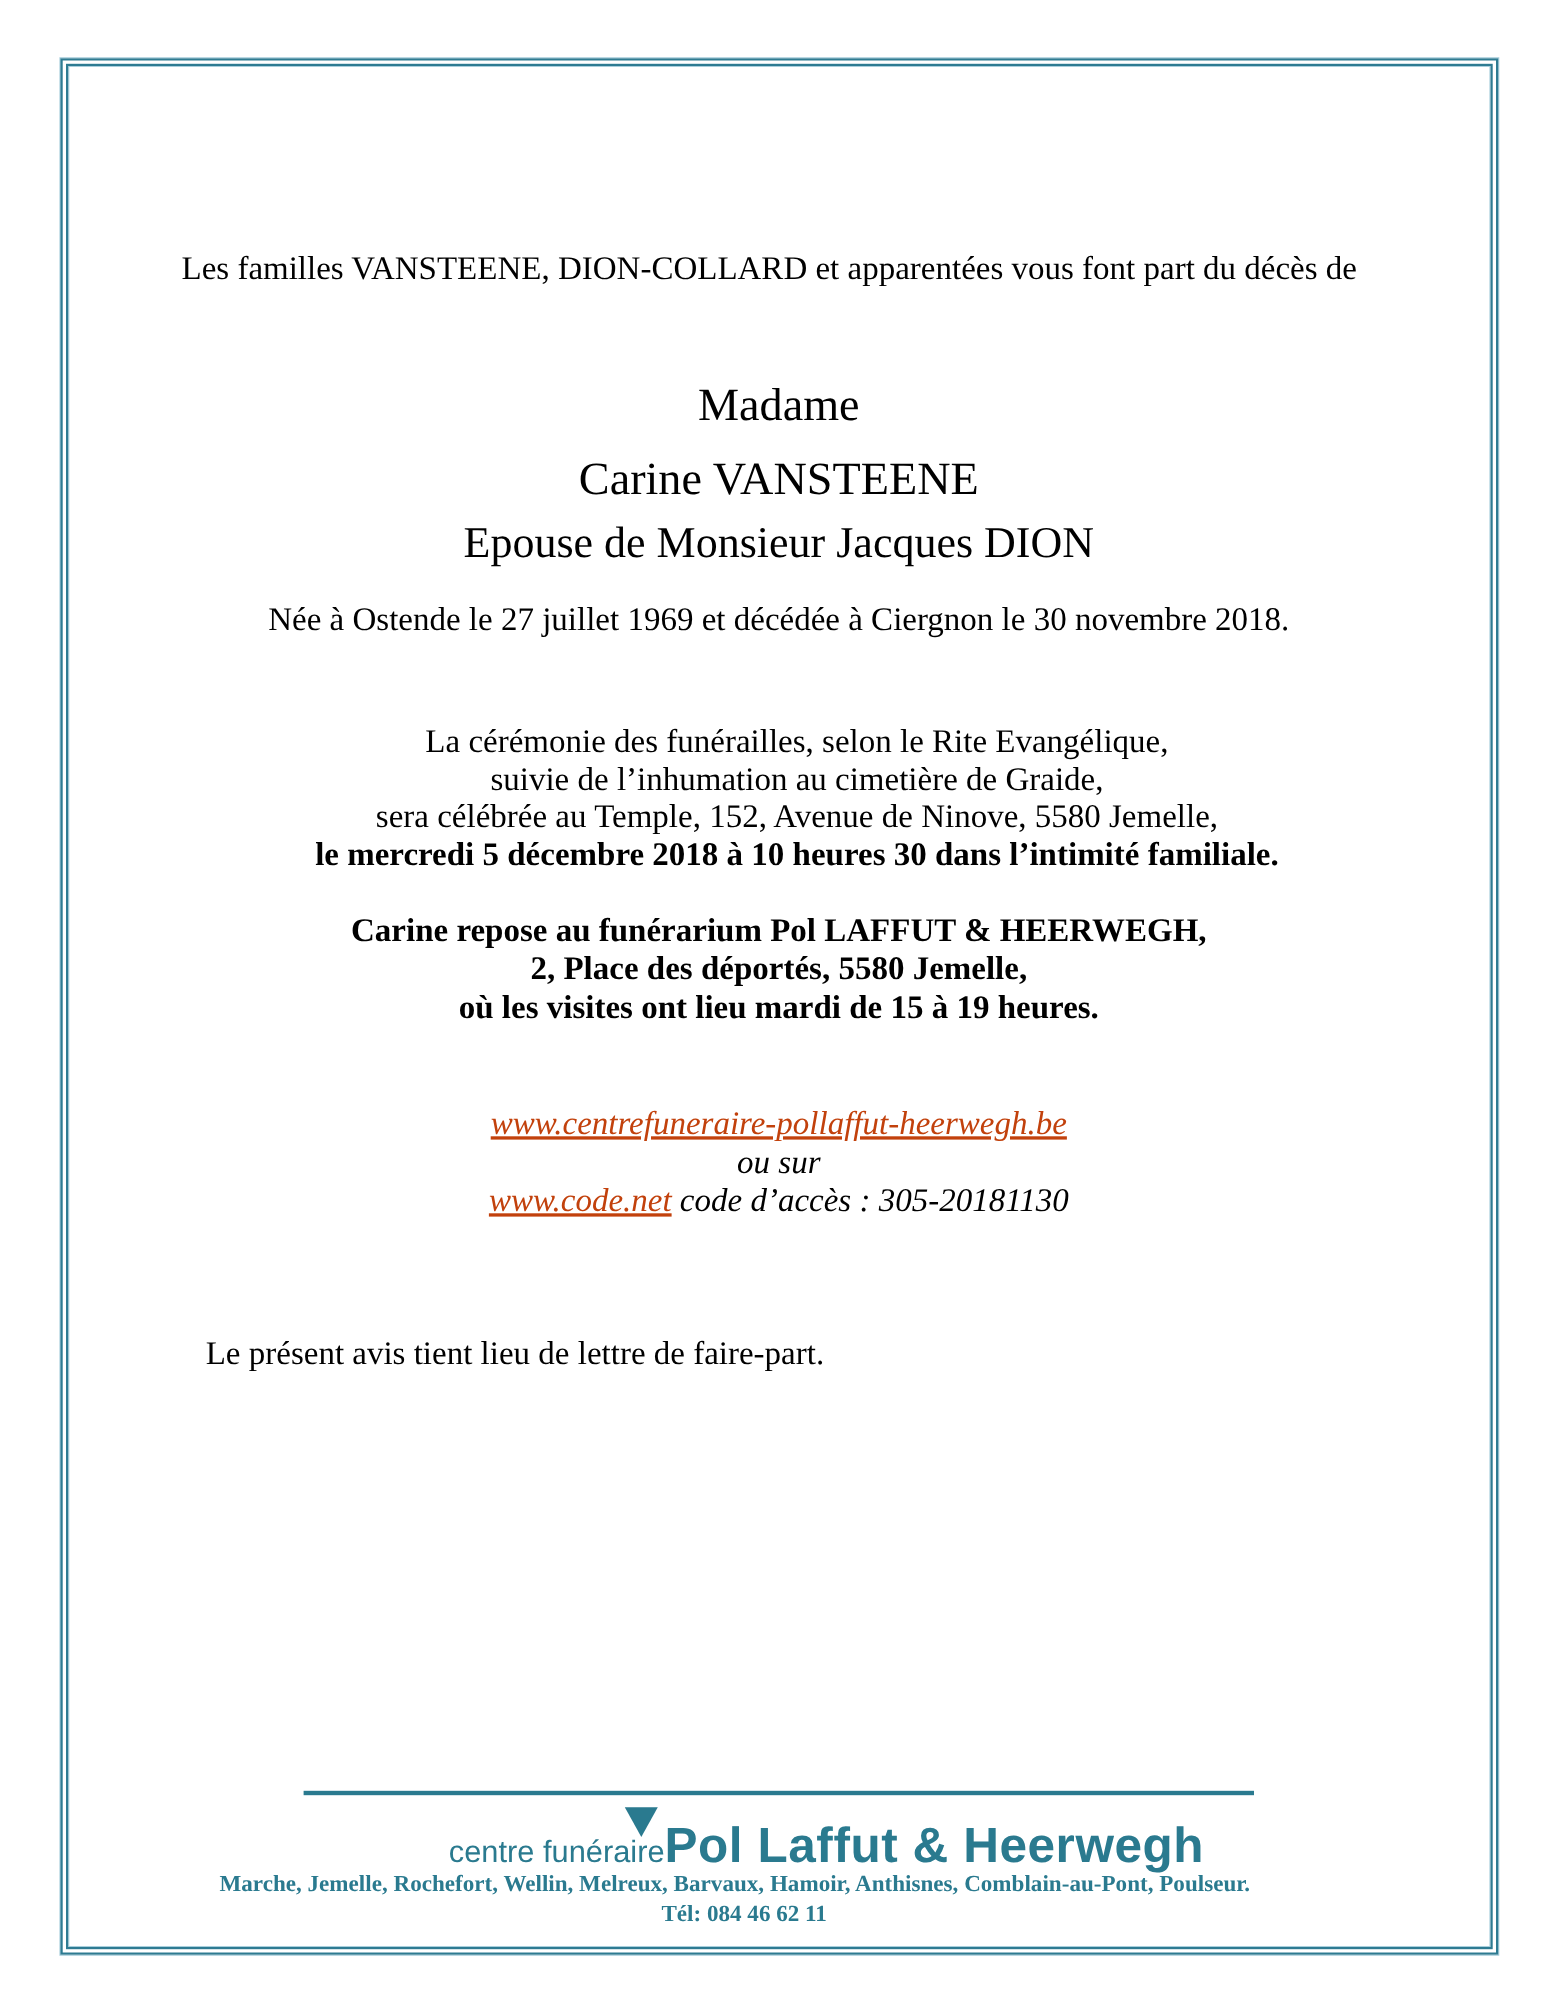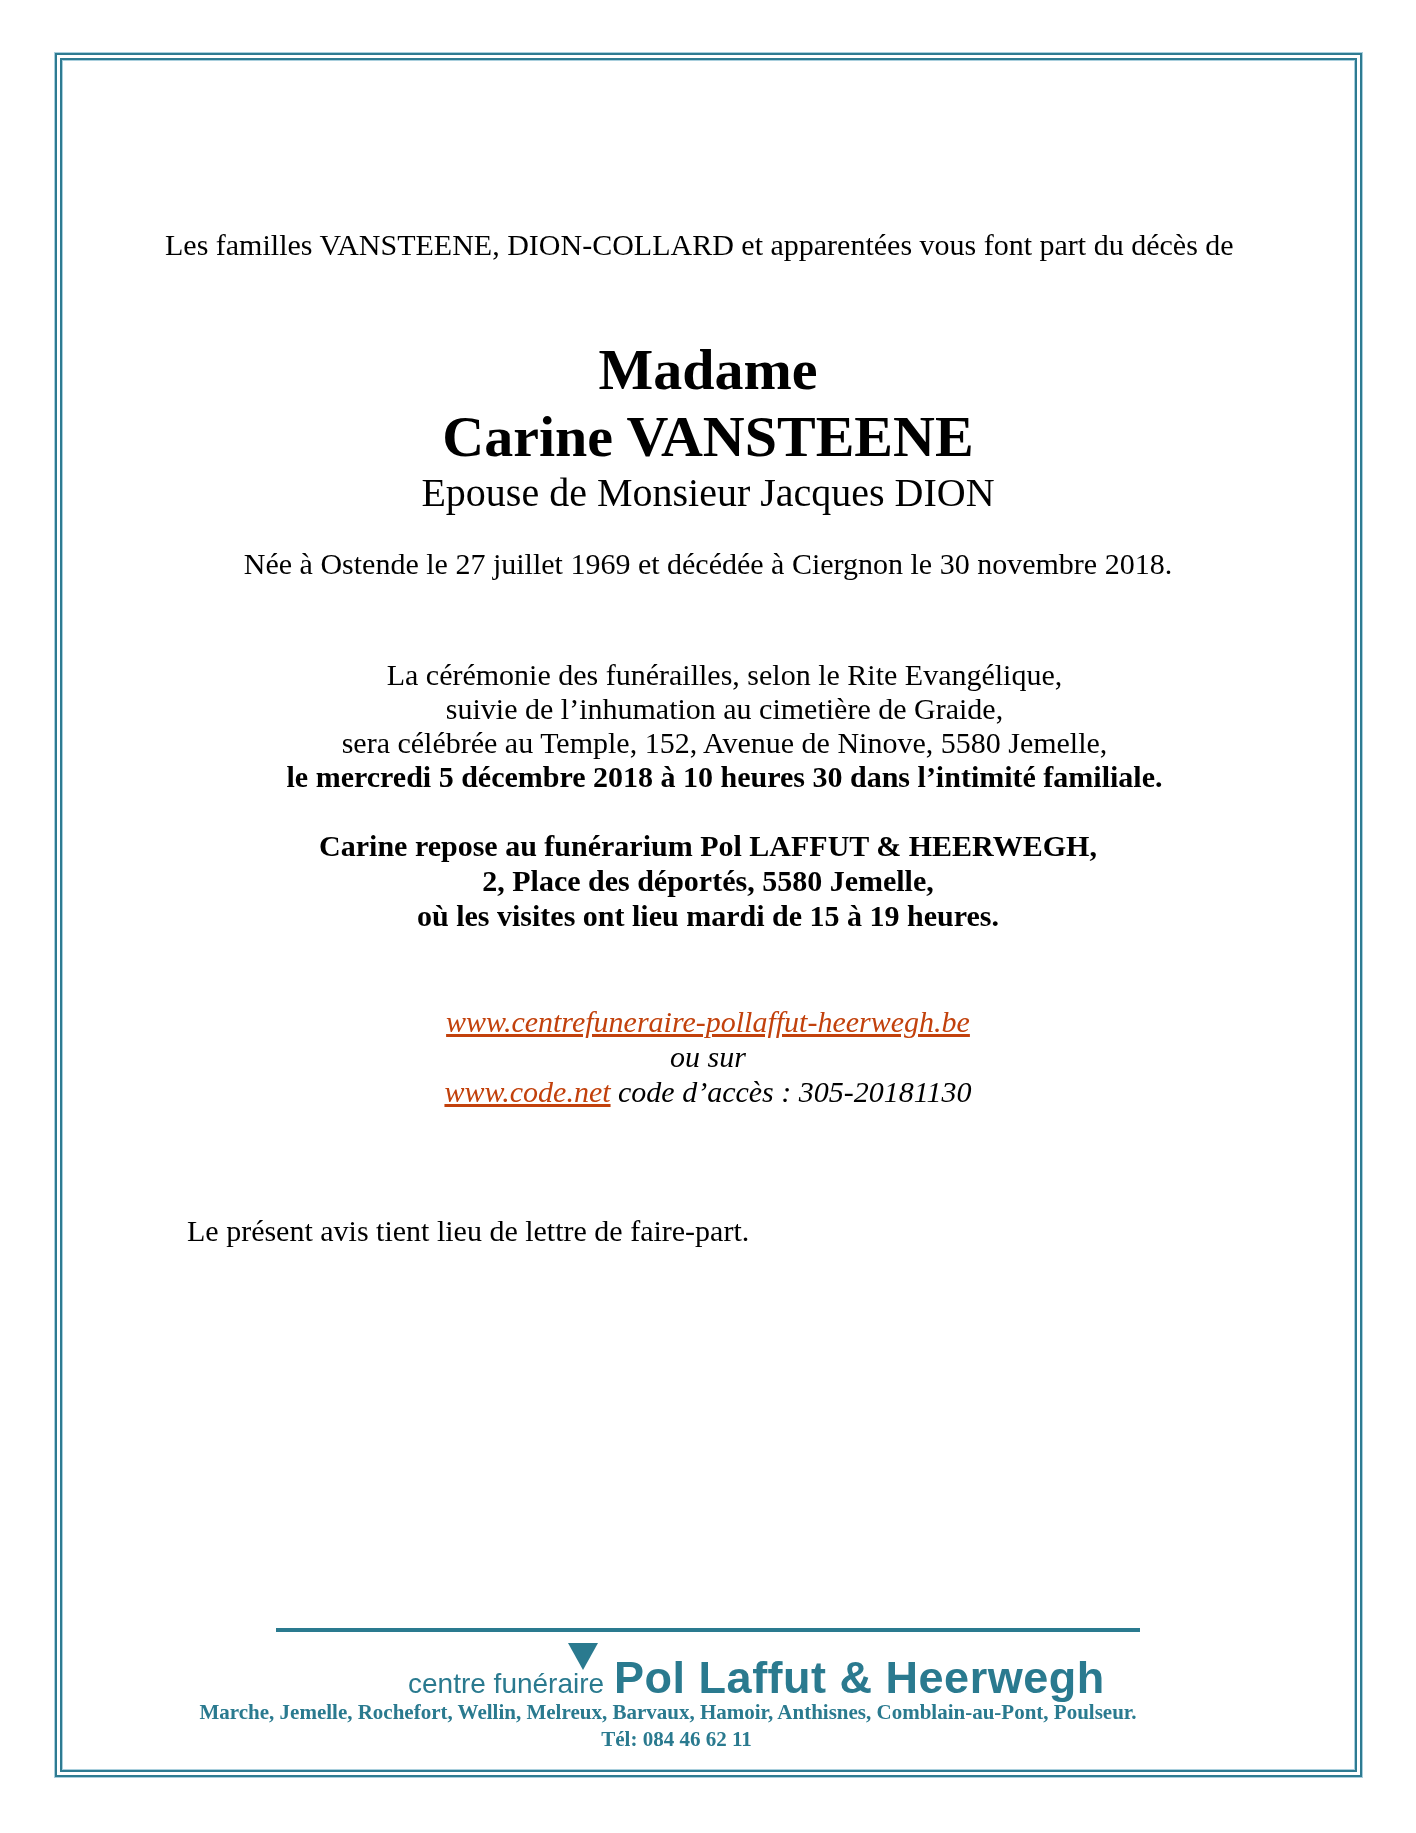--- a/index.html
+++ b/index.html
@@ -35,22 +35,22 @@
     left: 165px;
     top: 228px;
     font-size: 30px;
     white-space: nowrap;
   }
   .title-block {
     position: absolute;
     left: 0; right: 0;
     top: 336px;
     text-align: center;
-    font-size: 58px;
-    font-weight: bold;
+    font-size: 42px;
+    font-weight: normal;
     line-height: 67px;
   }
   .subtitle-line {
     position: absolute;
     left: 0; right: 0;
     top: 470px;
     text-align: center;
     font-size: 40px;
     line-height: 46px;
   }
@@ -121,21 +121,20 @@
     border-left: 15px solid transparent;
     border-right: 15px solid transparent;
     border-top: 27px solid #2A7A8F;
   }
   .footer-brand-row {
     position: absolute;
     left: 408px;
     top: 1652px;
     display: flex;
     align-items: baseline;
-    gap: 10px;
     color: #2A7A8F;
     font-family: "Liberation Sans", sans-serif;
     white-space: nowrap;
   }
   .brand-small {
     font-size: 28px;
     font-weight: 500;
   }
   .brand-large {
     font-size: 45px;

